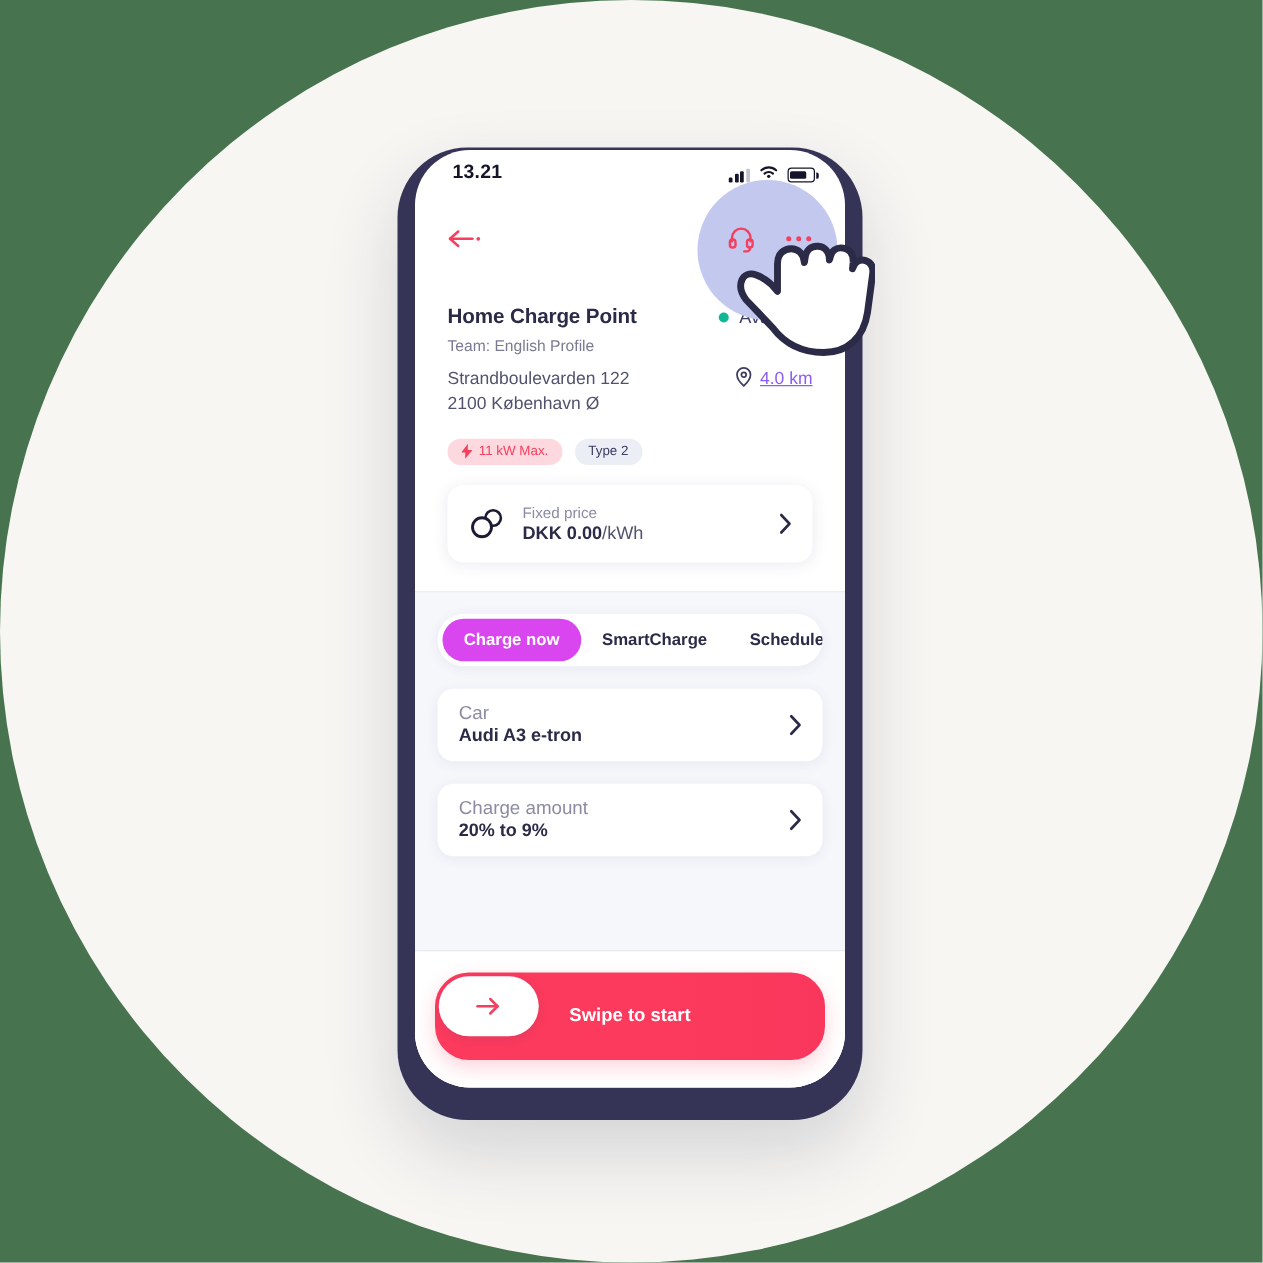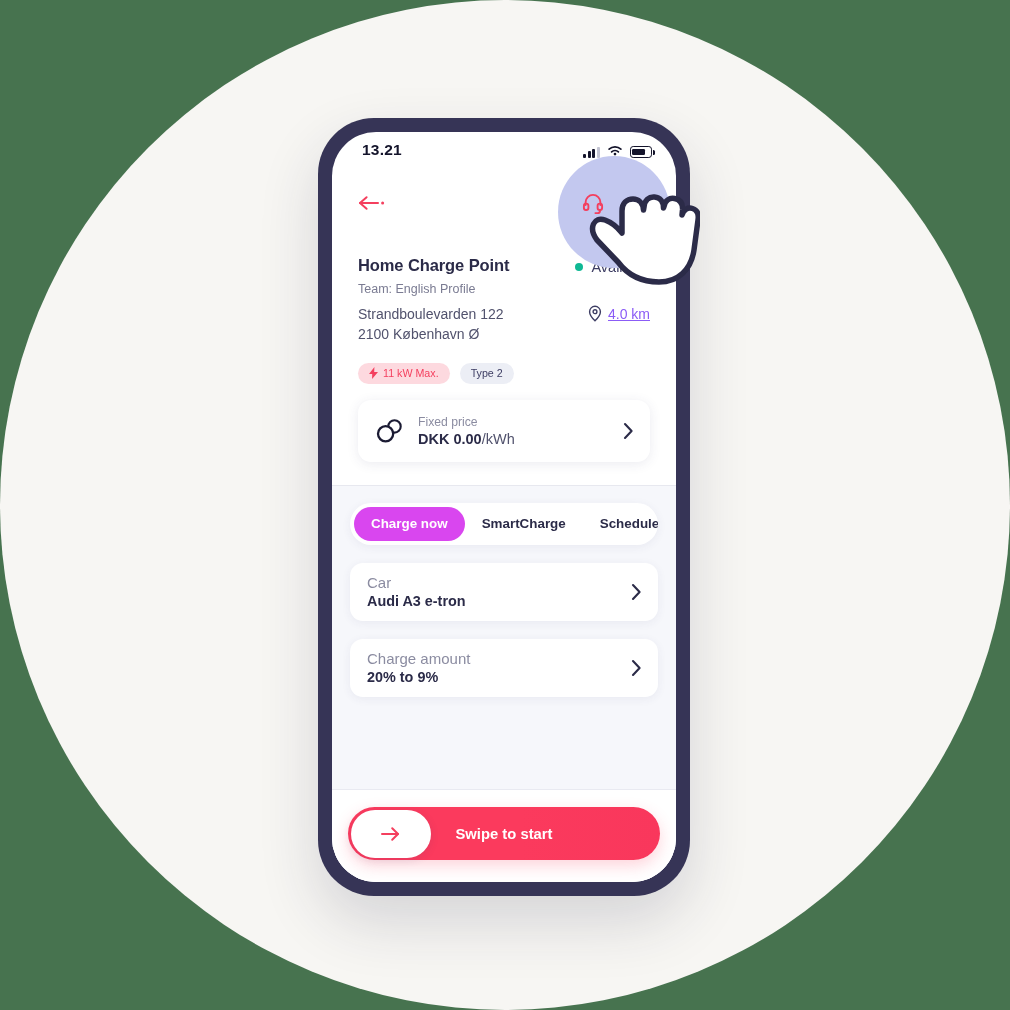--- a/index.html
+++ b/index.html
@@ -23,21 +23,21 @@
   .phone {
     position: absolute;
     left: 318px; top: 118px;
     width: 372px; height: 778px;
     border-radius: 56px;
     background: #363456;
     box-shadow: 0 26px 60px rgba(40,40,70,.16);
   }
   .phone-screen {
     position: absolute;
-    left: 14px; top: 14px;
+    left: 14px; top: 2px;
     width: 344px; height: 750px;
     border-radius: 44px;
     background: #ffffff;
     overflow: hidden;
   }
 
   
   .statusbar {
     position: relative;
     height: 40px;
@@ -167,21 +167,21 @@
 
   
   .swipe-wrap {
     position: absolute; left: 0; right: 0; bottom: 0;
     background: #fff;
     border-top: 1px solid #e9eaf1;
     padding: 17px 16px 22px 16px;
   }
   .swipe {
     position: relative;
-    height: 53px; border-radius: 27px;
+    height: 70px; border-radius: 27px;
     background: linear-gradient(90deg,#fb3a5d 0%,#fb3a5d 55%,#f9375c 100%);
     display: flex; align-items: center; justify-content: center;
     cursor: pointer;
     box-shadow: 0 6px 16px rgba(251,58,93,.22);
   }
   .swipe-label { font-size: 14.8px; font-weight: bold; color: #fff; }
   .swipe-thumb {
     position: absolute; left: 2.5px; top: 2.5px;
     width: 80px; height: 48px; border-radius: 24px;
     background: #fff;

